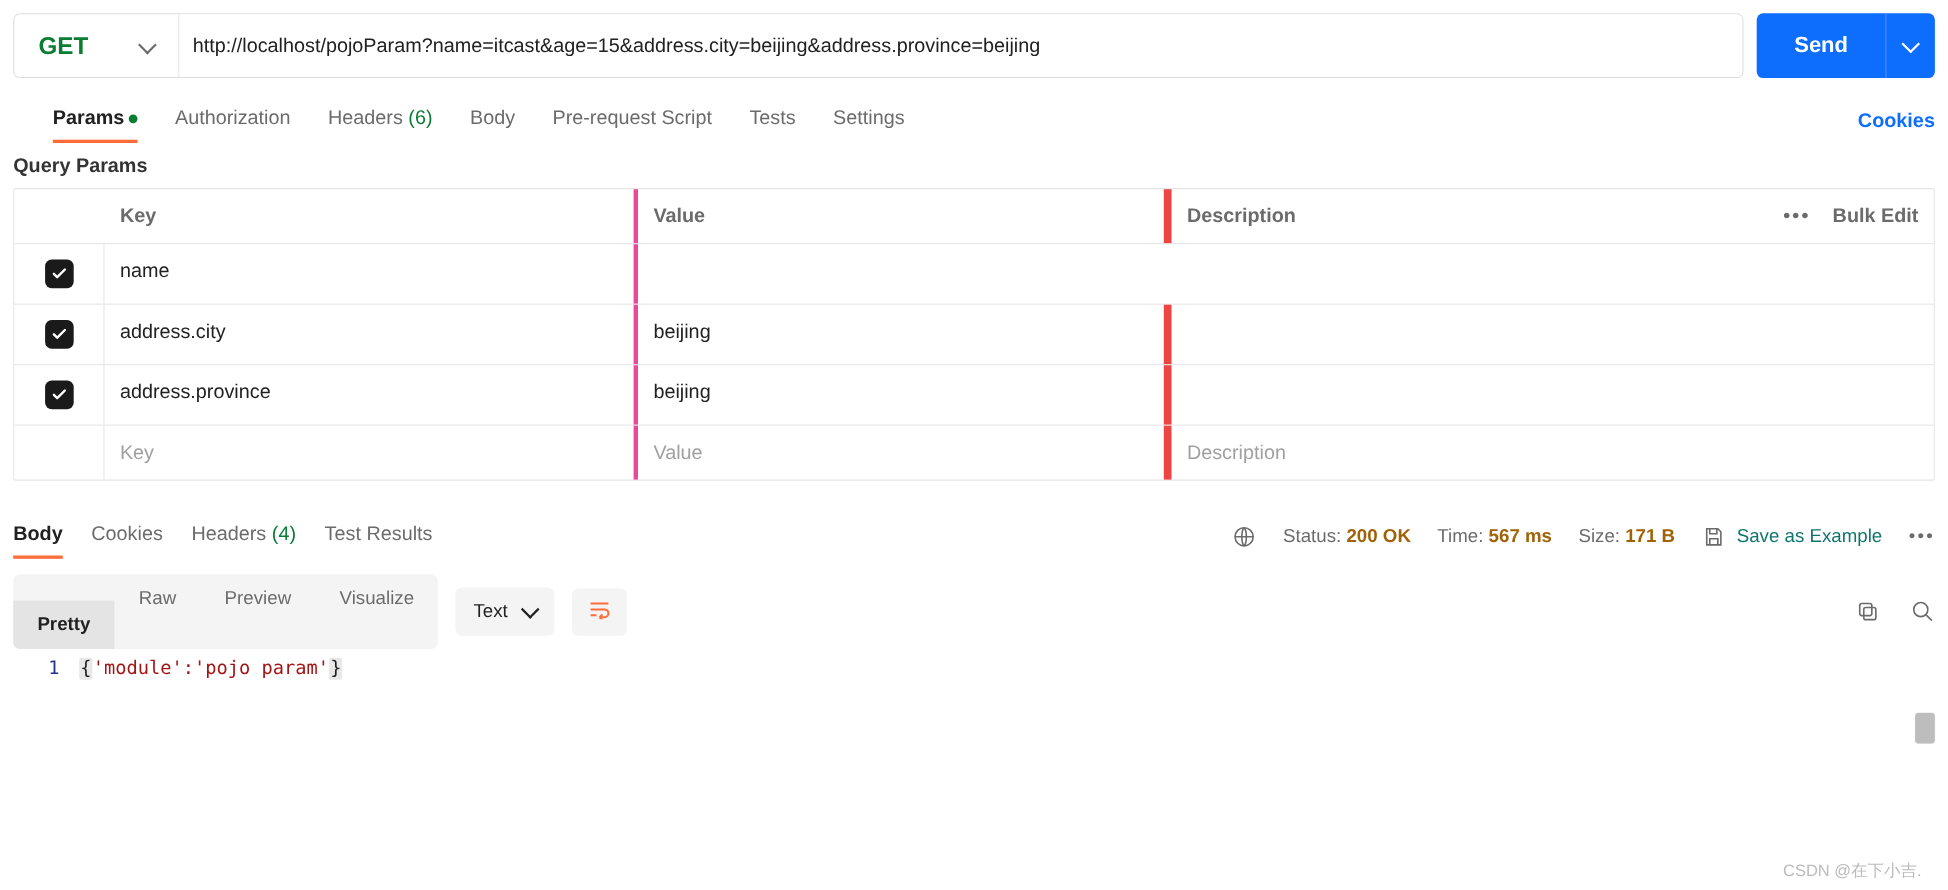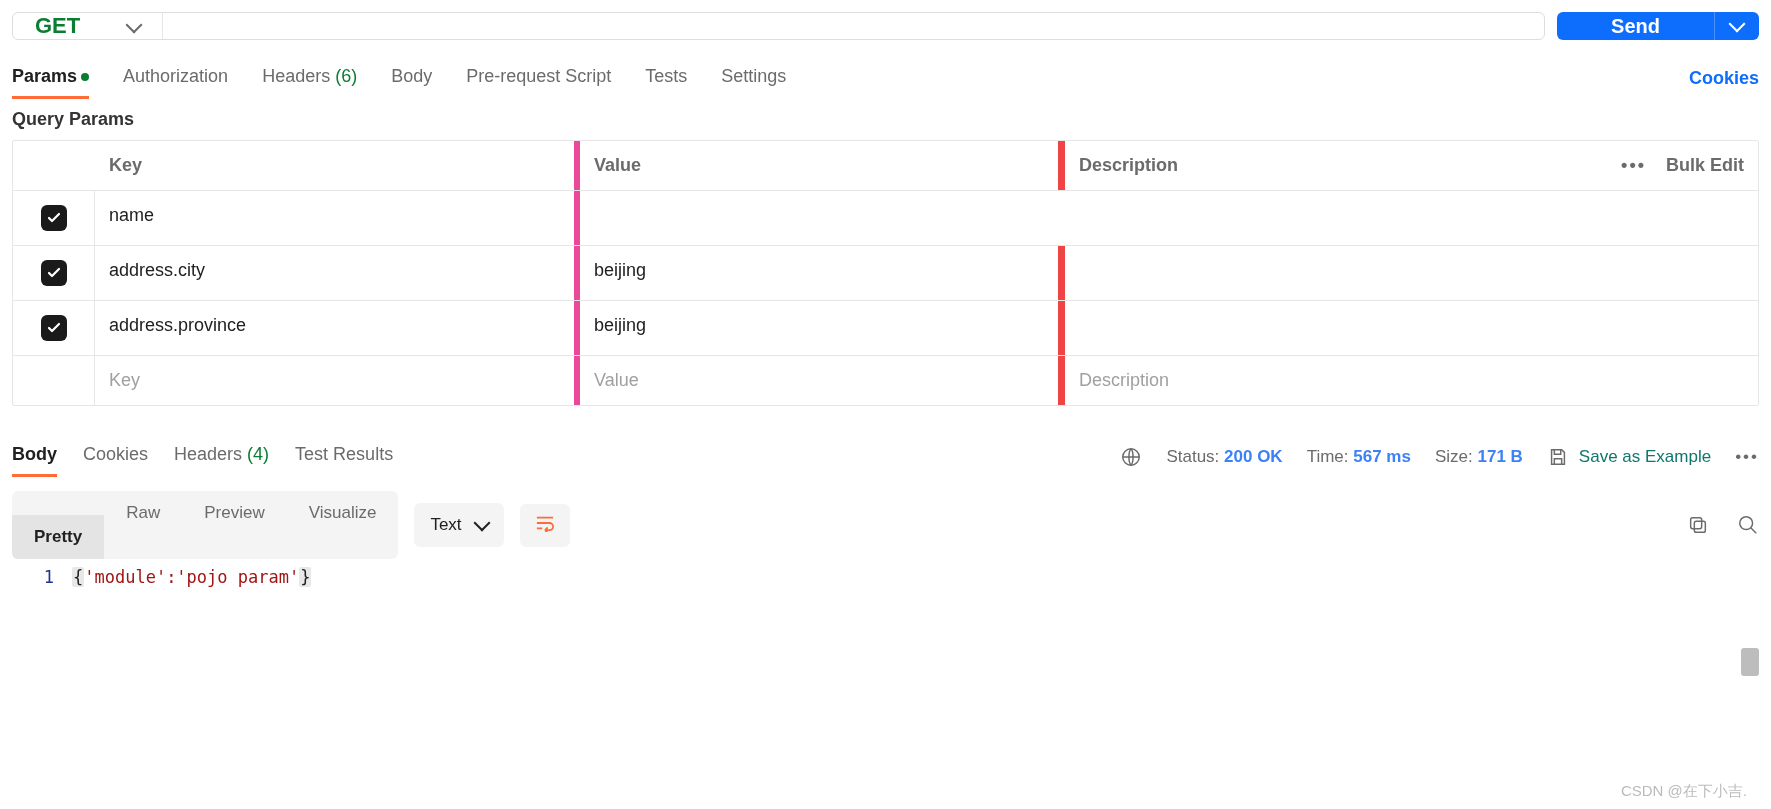--- a/index.html
+++ b/index.html
@@ -5,59 +5,59 @@
 * { box-sizing: border-box; margin: 0; padding: 0; }
 body { font-family: -apple-system, BlinkMacSystemFont, "Segoe UI", Helvetica, Arial, sans-serif; font-size: 17px; color: #212121; background: #fff; padding: 12px; }
 
 .request-bar { display: flex; gap: 12px; margin-bottom: 18px; }
 .method-url { display: flex; flex: 1; border: 1px solid #ddd; border-radius: 6px; overflow: hidden; }
 .method-select { position: relative; display: flex; align-items: center; padding: 0 22px; cursor: pointer; border-right: 1px solid #e6e6e6; }
 .method-select .method { color: #0a7d33; font-weight: 700; font-size: 22px; }
 .method-select .chev { margin-left: 48px; color: #6b6b6b; }
 .url-input { flex: 1; border: none; outline: none; font-size: 18px; padding: 18px 12px; color: #212121; }
 .send-btn { display: flex; align-items: center; background: #0d6efd; color: #fff; border-radius: 6px; overflow: hidden; cursor: pointer; }
-.send-btn .label { padding: 0 54px; font-size: 20px; font-weight: 700; }
+.send-btn .label { padding: 0 34px; font-size: 20px; font-weight: 700; }
 .send-btn .ddl { padding: 0 16px; border-left: 1px solid rgba(255,255,255,0.25); display: flex; align-items: center; height: 100%; }
 .chev-down { width: 12px; height: 12px; border-right: 2px solid currentColor; border-bottom: 2px solid currentColor; transform: rotate(45deg); display: inline-block; margin-top: -4px; }
 
-.tabs-row { display: flex; align-items: center; justify-content: space-between; margin-bottom: 10px; }
+.tabs-row { display: flex; align-items: center; justify-content: space-between; margin-bottom: 10px; margin-left: 36px; }
 .tabs { display: flex; gap: 34px; }
 .tab { padding: 8px 0 12px; color: #6b6b6b; cursor: pointer; position: relative; font-size: 18px; }
 .tab.active { color: #212121; font-weight: 600; }
 .tab.active::after { content: ""; position: absolute; left: 0; right: 0; bottom: 0; height: 3px; background: #ff6c37; }
 .tab .dot { display: inline-block; width: 8px; height: 8px; border-radius: 50%; background: #0a7d33; margin-left: 4px; vertical-align: middle; }
 .tab .count { color: #0a7d33; }
 .cookies-link { color: #0d6efd; font-weight: 600; cursor: pointer; font-size: 18px; }
 
 .section-title { font-weight: 700; color: #343434; margin: 8px 0 10px; font-size: 18px; }
 
 .params-table { border: 1px solid #e6e6e6; border-radius: 2px; }
 .prow { display: flex; border-bottom: 1px solid #e6e6e6; align-items: stretch; }
 .prow:last-child { border-bottom: none; }
 .pcell { padding: 14px 14px; font-size: 18px; }
 .pcell.chk { width: 82px; display: flex; align-items: center; justify-content: center; border-right: 1px solid #e6e6e6; }
-.pcell.key { flex: 0 0 485px; border-right: 6px solid #ec4899; }
+.pcell.key { flex: 0 0 485px; border-right: 4px solid #ec4899; }
 .pcell.val { flex: 0 0 485px; border-right: 7px solid #ef4444; }
 .pcell.desc { flex: 1; display: flex; align-items: center; justify-content: space-between; }
 .phead { color: #6b6b6b; font-weight: 700; }
 .phead .pcell.chk { border-right: 1px solid transparent; }
 .placeholder { color: #a0a0a0; }
 .chkbox { width: 26px; height: 26px; border-radius: 6px; background: #1a1a1a; color: #fff; display: flex; align-items: center; justify-content: center; }
 .chkbox svg { width: 16px; height: 16px; }
 .bulkedit { color: #6b6b6b; cursor: pointer; display: flex; align-items: center; gap: 20px; }
 .dots { letter-spacing: 2px; color: #6b6b6b; cursor: pointer; }
 
 .response-tabs-row { display: flex; align-items: center; justify-content: space-between; margin-top: 30px; }
 .resp-tabs { display: flex; gap: 26px; }
 .resp-tab { padding: 8px 0 12px; color: #6b6b6b; cursor: pointer; position: relative; font-size: 18px; }
 .resp-tab.active { color: #212121; font-weight: 600; }
 .resp-tab.active::after { content: ""; position: absolute; left: 0; right: 0; bottom: 0; height: 3px; background: #ff6c37; }
 .resp-tab .count { color: #0a7d33; }
 .resp-meta { display: flex; align-items: center; gap: 24px; font-size: 17px; color: #6b6b6b; }
-.resp-meta span.val { color: #3b82f6; font-weight: 600; }
+.resp-meta span.val { color: #a16207; font-weight: 600; }
 .save-example { display: flex; align-items: center; gap: 10px; cursor: pointer; color: #0f766e; }
 .globe-icon, .save-icon, .copy-icon, .search-icon { width: 22px; height: 22px; stroke: #6b6b6b; fill: none; stroke-width: 1.6; }
 
 .body-toolbar { display: flex; align-items: center; gap: 16px; margin-top: 14px; justify-content: space-between; }
 .body-toolbar-left { display: flex; align-items: center; gap: 16px; }
 .view-tabs { display: flex; background: #f4f4f4; border-radius: 6px; overflow: hidden; }
 .view-tab { padding: 12px 22px; color: #6b6b6b; cursor: pointer; font-size: 17px; }
 .view-tab.active { background: #e4e4e4; color: #212121; font-weight: 600; margin-top: 24px; }
 .lang-select { display: flex; align-items: center; gap: 14px; background: #f4f4f4; border-radius: 6px; padding: 12px 16px; cursor: pointer; color: #212121; font-size: 17px; }
 .wrap-btn { background: #f4f4f4; border-radius: 6px; padding: 10px 14px; cursor: pointer; }
@@ -74,20 +74,21 @@
 </style>
 </head>
 <body>
 
 <div class="request-bar">
   <div class="method-url">
     <div class="method-select">
       <span class="method">GET</span>
       <span class="chev"><span class="chev-down"></span></span>
     </div>
+    <input class="url-input" value="http://localhost/pojoParam?name=itcast&amp;age=15&amp;address.city=beijing&amp;address.province=beijing" style="">
   </div>
   <div class="send-btn">
     <span class="label">Send</span>
     <span class="ddl">
         <span class="chev-down" style="border-color:#fff"></span>
       </span>
   </div>
 </div>
 
 <div class="tabs-row">

